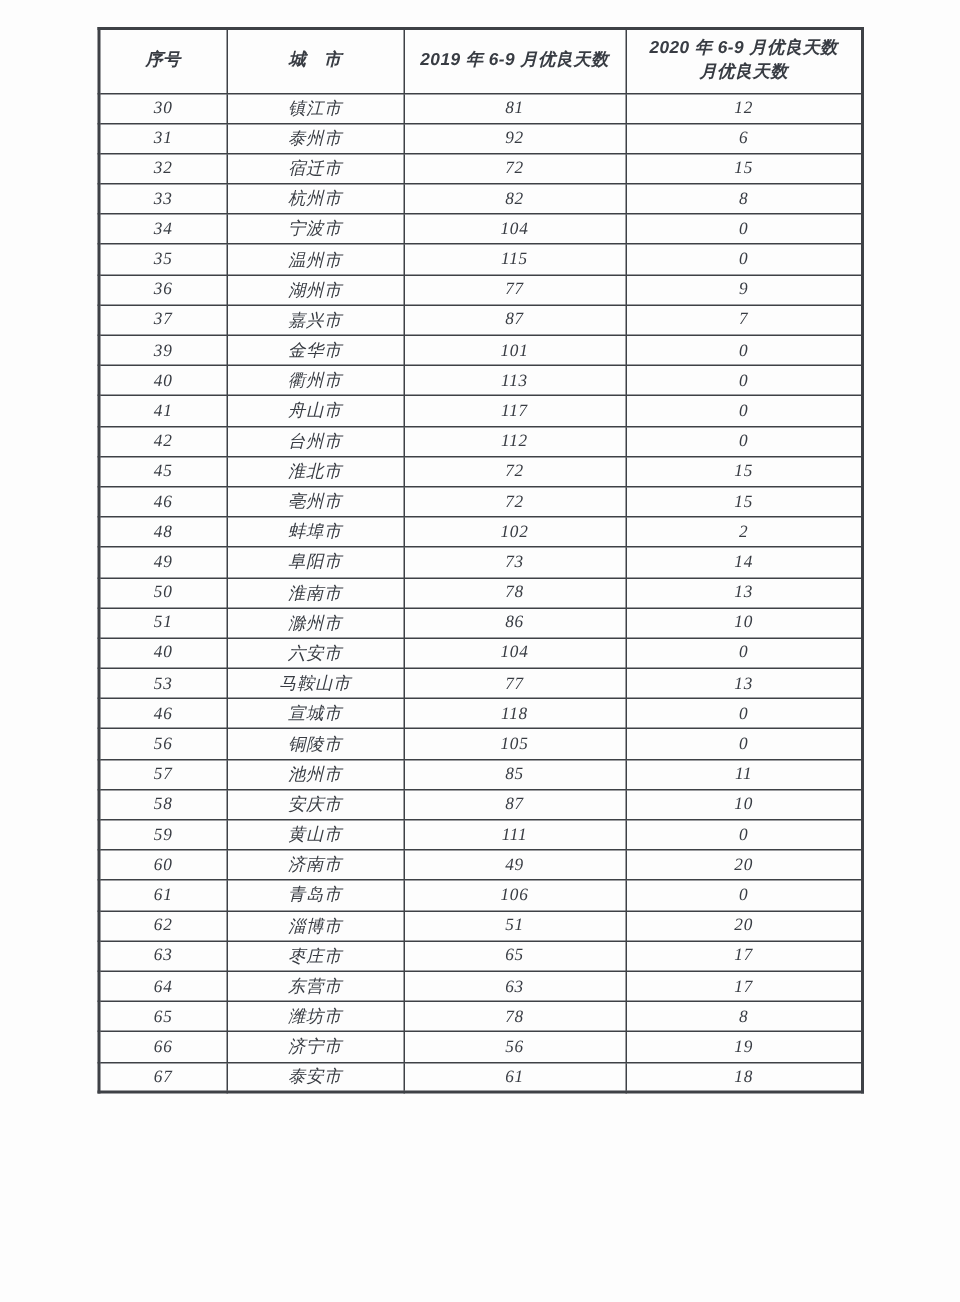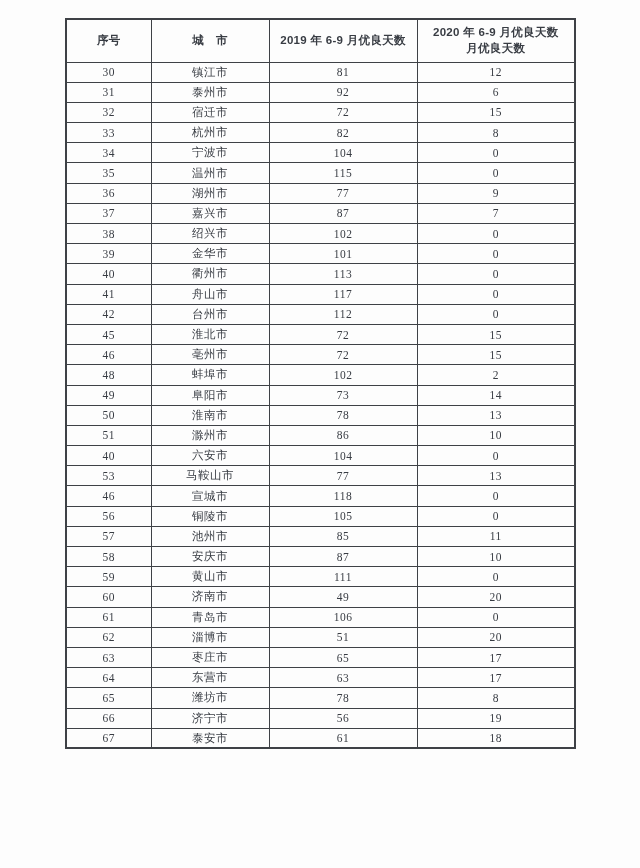--- a/index.html
+++ b/index.html
@@ -8,20 +8,21 @@
     height: 868px;
     background: #fdfdfd;
     font-family: "Liberation Serif", "DejaVu Serif", serif;
     overflow: hidden;
   }
   .page {
     position: relative;
     width: 640px;
     height: 868px;
     background: #fdfdfd;
+    font-style: italic;
   }
   table.data-table {
     position: absolute;
     left: 65px;
     top: 18px;
     width: 509px;
     border-collapse: collapse;
     table-layout: fixed;
     border: 2px solid #3e4146;
   }
@@ -113,26 +114,20 @@
           <td>77</td>
           <td>9</td>
         </tr>
         <tr>
           <td>37</td>
           <td>嘉兴市</td>
           <td>87</td>
           <td>7</td>
         </tr>
         <tr>
-          <td>38</td>
-          <td>绍兴市</td>
-          <td>102</td>
-          <td>0</td>
-        </tr>
-        <tr>
           <td>39</td>
           <td>金华市</td>
           <td>101</td>
           <td>0</td>
         </tr>
         <tr>
           <td>40</td>
           <td>衢州市</td>
           <td>113</td>
           <td>0</td>

